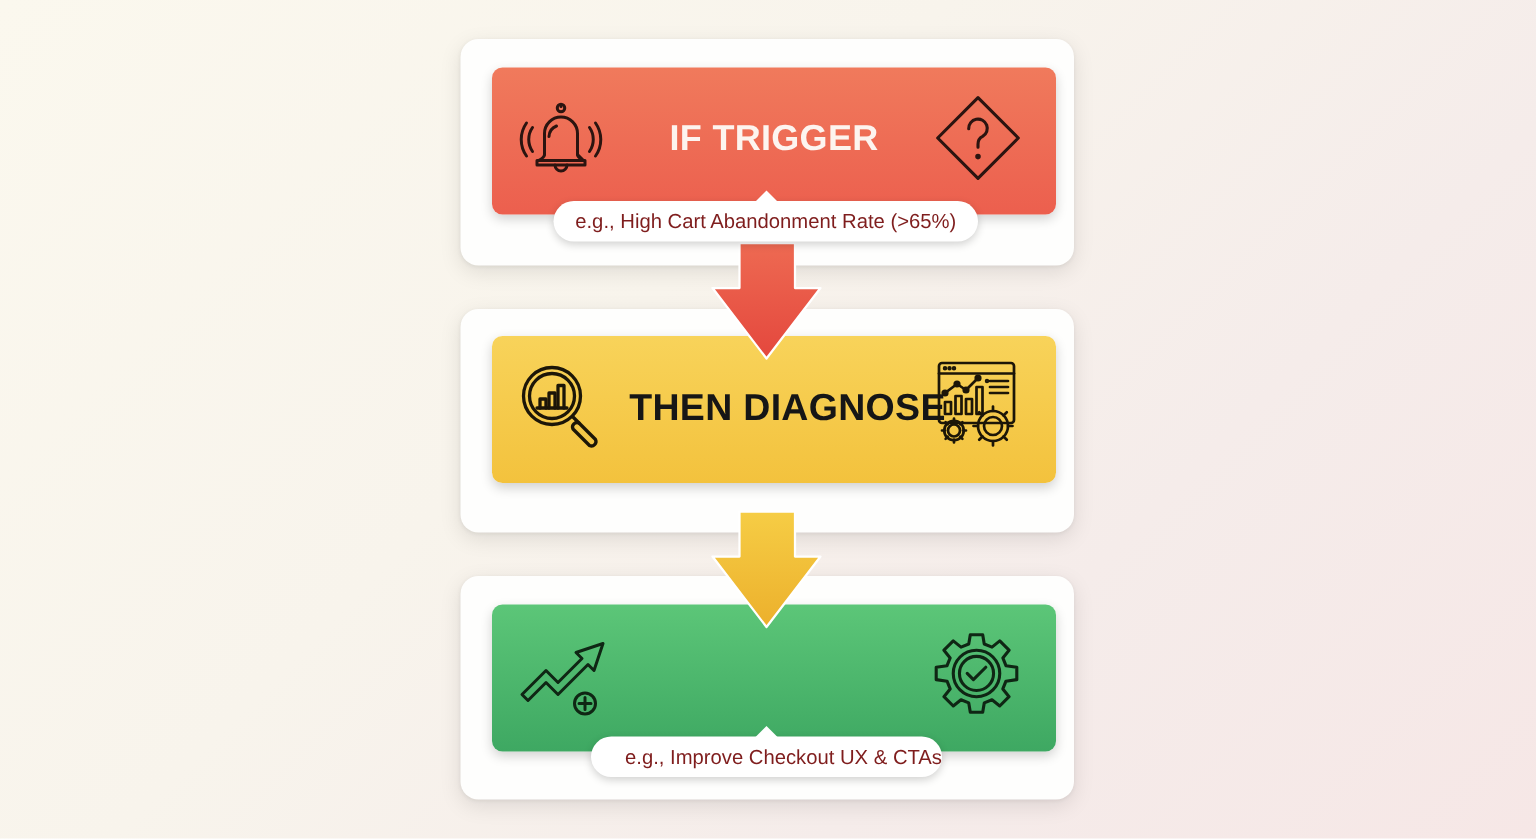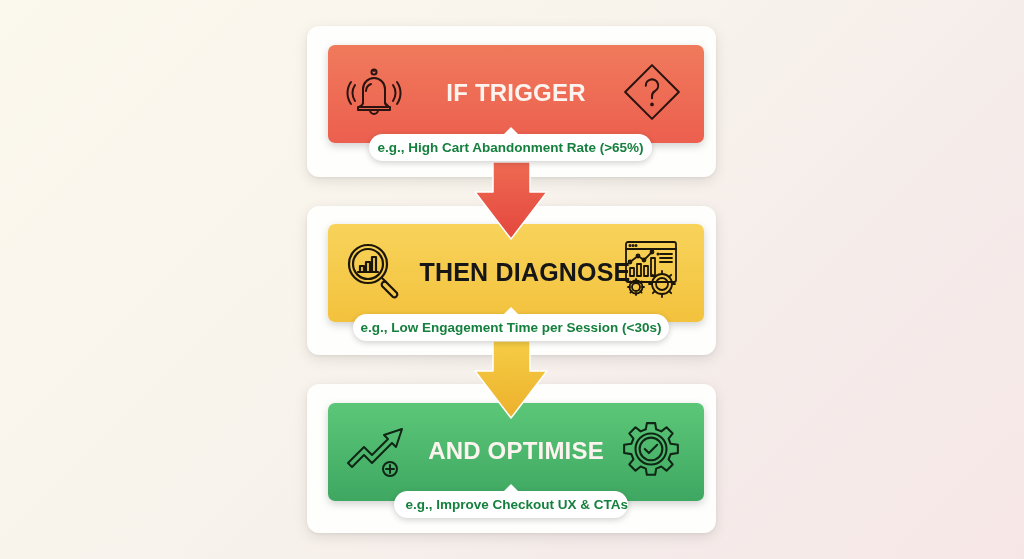--- a/index.html
+++ b/index.html
@@ -46,26 +46,25 @@
     height: 60px;
   }
   .icon svg { width: 100%; height: 100%; overflow: visible; }
   .pill {
     position: absolute;
     height: 27px;
     background: #ffffff;
     border-radius: 14px;
     box-shadow: 0 2px 6px rgba(0,0,0,0.18);
     font-size: 13.5px;
-    color: #15803d;
+    color: #7f1d1d;
     line-height: 27px;
     text-align: center;
     white-space: nowrap;
     z-index: 3;
-    font-weight: bold;
   }
   .pill::before {
     content: "";
     position: absolute;
     left: 50%;
     top: -7px;
     margin-left: -8px;
     border-left: 8px solid transparent;
     border-right: 8px solid transparent;
     border-bottom: 8px solid #ffffff;
@@ -159,21 +158,20 @@
           <circle r="6.5"></circle>
         </g>
         <g transform="translate(42 46)">
           <circle r="6"></circle>
           <circle r="10"></circle>
           <path d="M0 -13 V-10 M0 10 V13 M-13 0 H-10 M10 0 H13 M-9.2 -9.2 L-7 -7 M7 7 L9.2 9.2 M-9.2 9.2 L-7 7 M7 -7 L9.2 -9.2"></path>
         </g>
       </svg>
     </div>
   </div>
-  <div class="pill" style="left:46px;top:108px;width:316px;">e.g., Low Engagement Time per Session (&lt;30s)</div>
 </div>
 
 <div class="arrow" style="left:474px;top:341px;width:74px;height:78px;">
   <svg viewBox="0 0 74 78">
     <defs>
       <linearGradient id="ga2" x1="0" y1="0" x2="0" y2="1">
         <stop offset="0" stop-color="#f6cd45"></stop>
         <stop offset="1" stop-color="#ecb02c"></stop>
       </linearGradient>
     </defs>
@@ -183,21 +181,20 @@
 
 <div class="card" style="top:384px;height:149px;">
   <div class="stage stage-green" style="top:19px;">
     <div class="icon" style="left:18px;top:22px;width:60px;height:52px;">
       <svg viewBox="0 0 60 52" fill="none" stroke="#0f2614" stroke-width="2" stroke-linecap="round" stroke-linejoin="round">
         <path d="M2 38 L18 22 L26 30 L42 14 L38 10 L56 4 L50 22 L46 18 L26 38 L18 30 L6 42 Z"></path>
         <circle cx="44" cy="44" r="7"></circle>
         <path d="M44 40 V48 M40 44 H48"></path>
       </svg>
     </div>
-    <div class="title light">AND OPTIMISE</div>
     <div class="icon" style="left:292px;top:16px;width:62px;height:62px;">
       <svg viewBox="0 0 60 60" fill="none" stroke="#0f2614" stroke-width="2" stroke-linecap="round" stroke-linejoin="round">
         <path d="M26 4 H34 L35 10 L40 12 L45 8 L51 14 L47 19 L49 24 L56 25 V33 L49 34 L47 39 L51 44 L45 50 L40 46 L35 48 L34 54 H26 L25 48 L20 46 L15 50 L9 44 L13 39 L11 34 L4 33 V25 L11 24 L13 19 L9 14 L15 8 L20 12 L25 10 Z"></path>
         <circle cx="30" cy="29" r="15"></circle>
         <circle cx="30" cy="29" r="11"></circle>
         <path d="M24 29 L28 33 L36 25"></path>
       </svg>
     </div>
   </div>
   <div class="pill" style="left:87px;top:107px;width:234px;text-align:right;">e.g., Improve Checkout UX &amp; CTAs</div>

